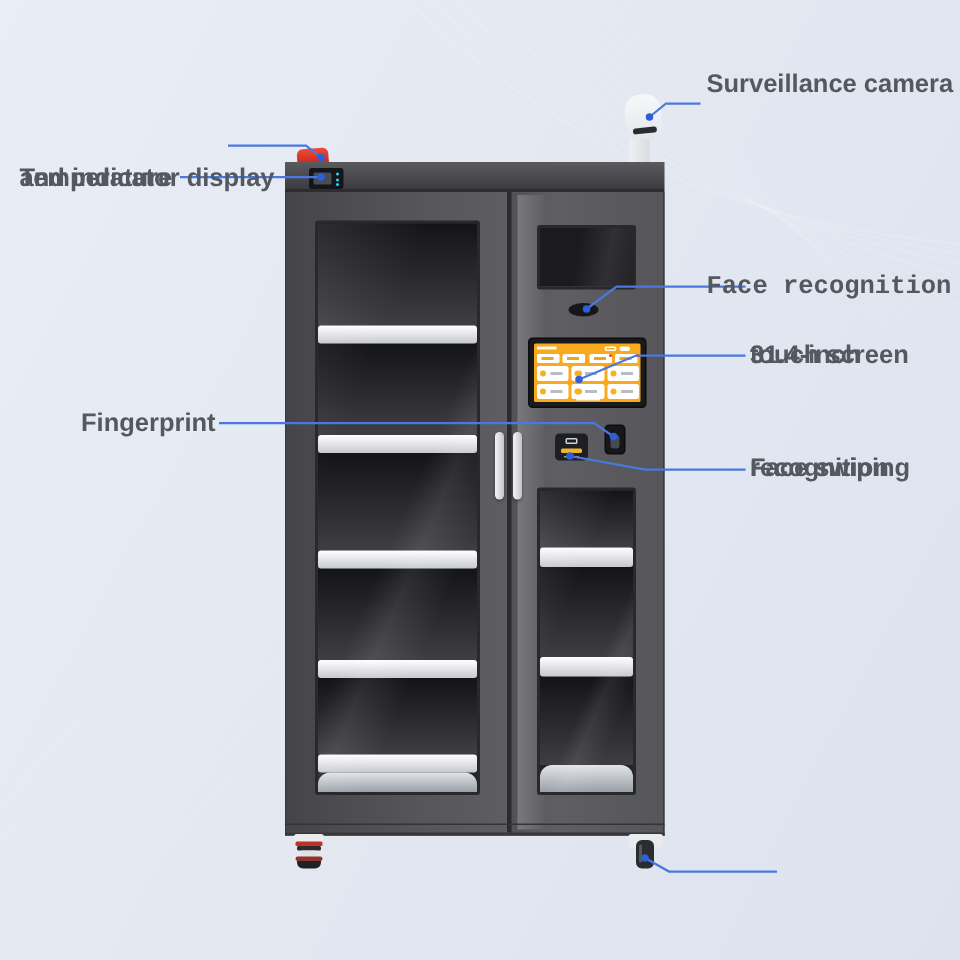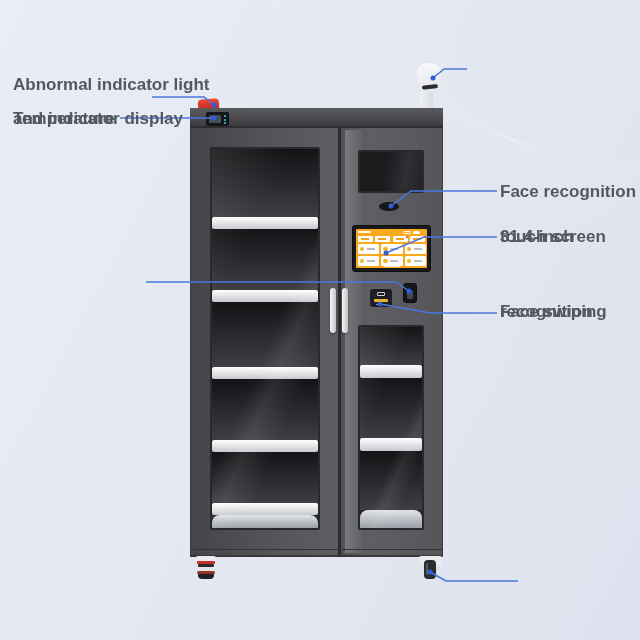--- a/index.html
+++ b/index.html
@@ -13,21 +13,21 @@
   
   .bg-svg{left:0;top:0;width:640px;height:640px;}
 
   
   .lbl{color:#54585f;font-size:17px;line-height:27px;font-weight:600;white-space:nowrap;z-index:6;}
   .lbl span{display:block;position:static;}
   #lbl-abnormal{left:13px;top:71px;}
   #lbl-temp{left:13px;top:105px;}
   #lbl-fingerprint{left:54px;top:268px;}
   #lbl-surveillance{left:471px;top:42px;}
-  #lbl-face{left:500px;top:178px;}
+  #lbl-face{left:471px;top:178px;font-family:Liberation Mono, monospace;}
   #lbl-touch{left:500px;top:223px;}
   #lbl-card{left:500px;top:298px;}
   #lbl-casters{left:524px;top:566px;}
 
   .callout-svg{left:0;top:0;width:640px;height:640px;z-index:5;pointer-events:none;}
 
   
   .cab-top{left:190px;top:108px;width:253px;height:20px;
            background:linear-gradient(#5a5a5f,#3c3c40);
            border-bottom:2px solid #2d2d30;z-index:2;}
@@ -266,28 +266,29 @@
       <circle cx="214" cy="118" r="2.5"></circle>
       <circle cx="409" cy="291" r="2.5"></circle>
       <circle cx="433" cy="78" r="2.5"></circle>
       <circle cx="391" cy="206" r="2.5"></circle>
       <circle cx="386" cy="253" r="2.5"></circle>
       <circle cx="380" cy="304" r="2.5"></circle>
       <circle cx="430" cy="572" r="2.5"></circle>
     </g>
   </svg>
 
-  <div class="lbl" id="lbl-abnormal">Abnormal indicator light</div>
 
   <div class="lbl" id="lbl-temp">
     <span>Temperature</span>
     <span>and indicator display</span>
   </div>
 
-
+  <div class="lbl" id="lbl-fingerprint">Fingerprint</div>
+
+  <div class="lbl" id="lbl-surveillance">Surveillance camera</div>
 
   <div class="lbl" id="lbl-face">Face recognition</div>
 
   <div class="lbl" id="lbl-touch">
     <span>31.4-inch</span>
     <span>touch screen</span>
   </div>
 
   <div class="lbl" id="lbl-card">
     <span>Face swiping</span>

